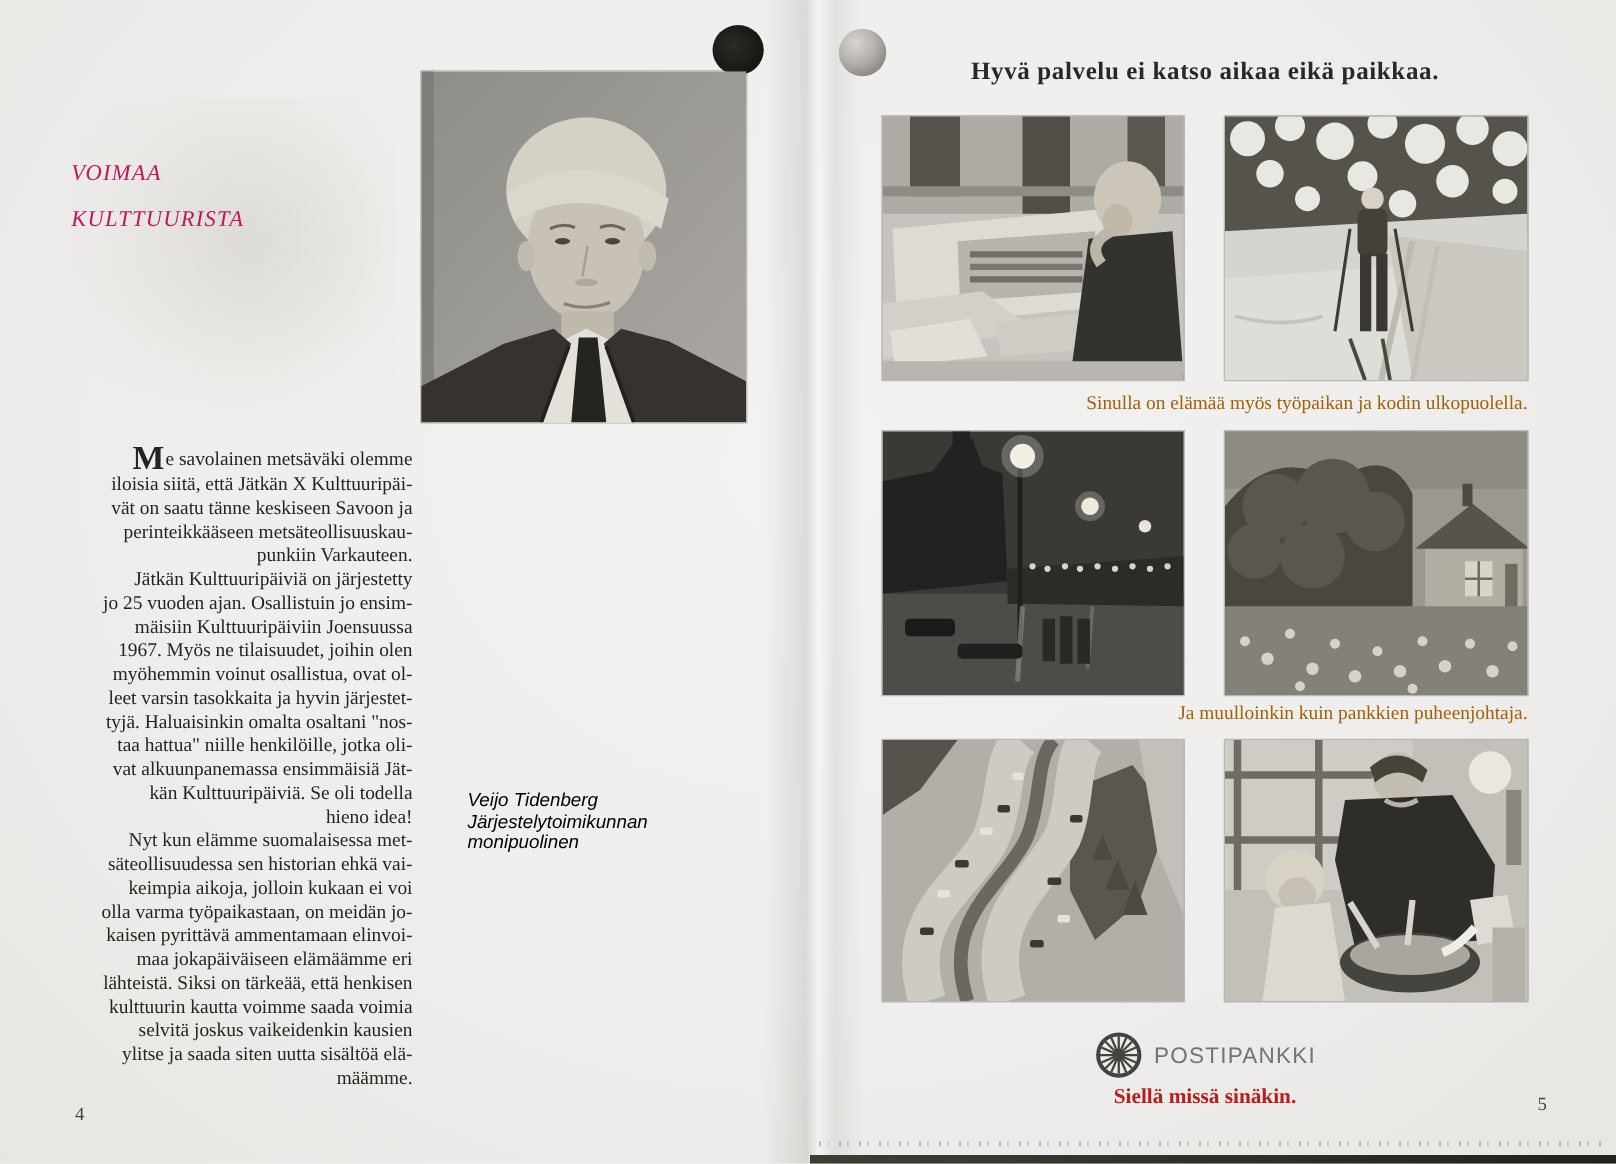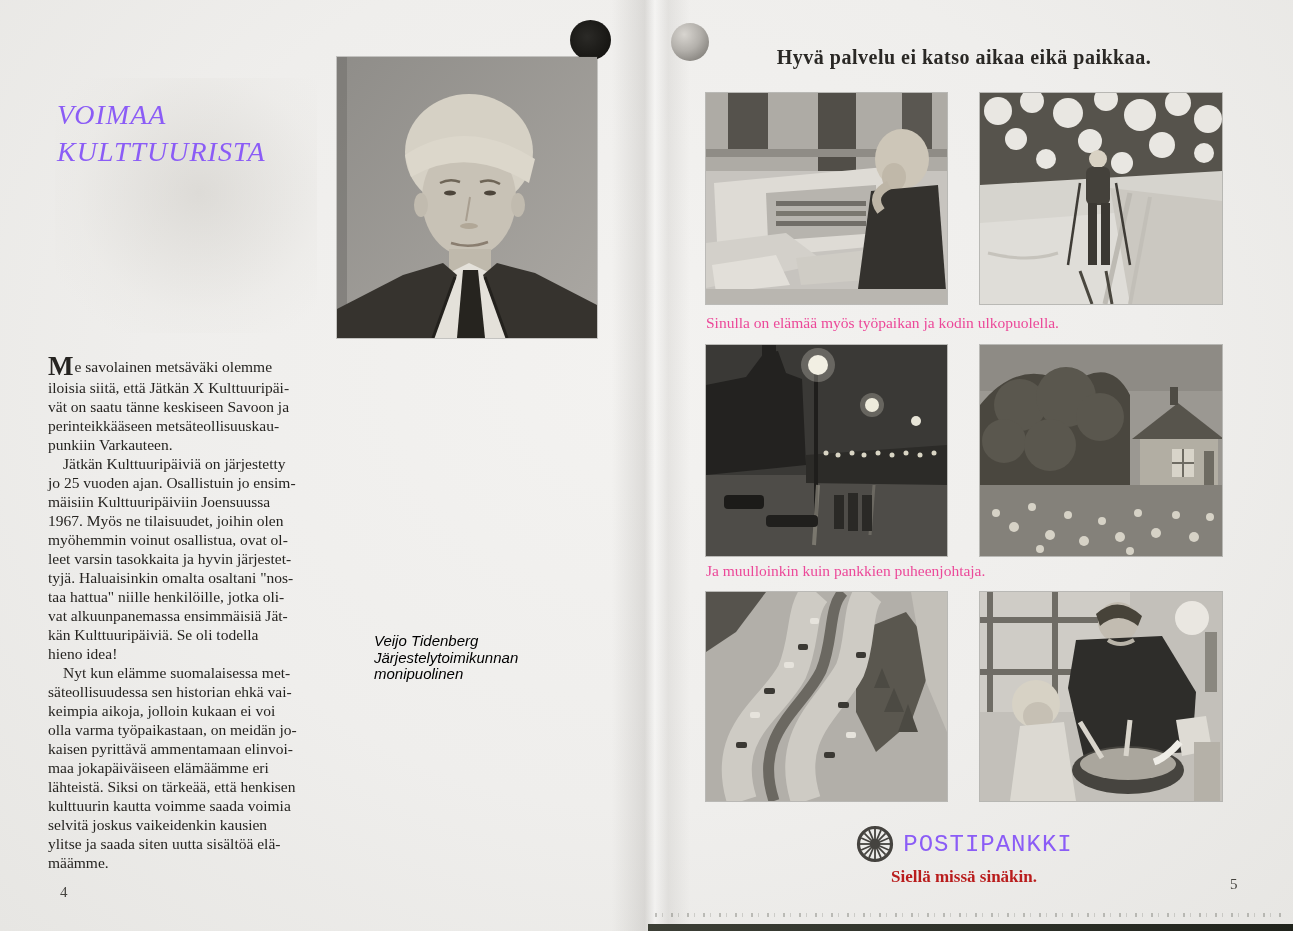--- a/index.html
+++ b/index.html
@@ -16,24 +16,24 @@
       rgba(255,255,255,.30) 55%, rgba(110,106,100,.10) 72%, rgba(110,106,100,0) 100%);}
   
   .hole-dark{left:570px;top:20px;width:41px;height:40px;border-radius:50%;
     background:radial-gradient(circle at 42% 42%, #2b2a27 0%, #171613 70%);}
   .hole-light{left:671px;top:23px;width:38px;height:38px;border-radius:50%;
     background:radial-gradient(circle at 35% 30%, #d8d5d0 0%, #b3b0ab 45%, #6f6c67 100%);}
   
   .ghost{left:55px;top:78px;width:262px;height:255px;
     background:radial-gradient(ellipse at 55% 45%, rgba(203,200,194,.5), rgba(228,226,222,.22) 60%, transparent 82%);}
   
-  .title{left:57px;top:96px;width:270px;font-style:italic;font-size:28px;line-height:37px;
-    letter-spacing:1px;color:#8b5cf6;}
+  .title{left:57px;top:120px;width:270px;font-style:italic;font-size:18px;line-height:37px;
+    letter-spacing:1px;color:#be185d;}
   .portrait{left:337px;top:57px;width:260px;height:281px;box-shadow:0 0 0 1px rgba(60,58,54,.25);}
-  .col{font-size:15.5px;line-height:19px;color:#262421;text-align:left;}
+  .col{font-size:15.5px;line-height:19px;color:#262421;text-align:right;}
   .col1{left:48px;top:354px;width:282px;}
   .col2{left:331px;top:354px;width:300px;}
   .para{margin:0;}
   .para.ind{text-indent:15px;}
   .dropcap{font-size:27px;font-weight:bold;line-height:0.9;vertical-align:-3px;letter-spacing:1px;}
   .signature{left:374px;top:633px;font-family:"Liberation Sans", sans-serif;font-style:italic;
     font-size:15px;line-height:16.5px;color:#000000;}
   .pagenum{font-size:15px;color:#45433f;}
   .pn4{left:60px;top:884px;}
   .pn5{left:1230px;top:876px;}
@@ -41,27 +41,27 @@
   .headline{left:696px;top:46px;width:536px;text-align:center;font-weight:bold;
     font-size:20px;letter-spacing:.5px;color:#2a2825;}
   .photo{box-shadow:0 0 0 1px rgba(60,58,54,.3);overflow:hidden;background:#b8b5af;}
   .photo svg{display:block;width:100%;height:100%;}
   .r1c1{left:706px;top:93px;width:241px;height:211px;}
   .r1c2{left:980px;top:93px;width:242px;height:211px;}
   .r2c1{left:706px;top:345px;width:241px;height:211px;}
   .r2c2{left:980px;top:345px;width:242px;height:211px;}
   .r3c1{left:706px;top:592px;width:241px;height:209px;}
   .r3c2{left:980px;top:592px;width:242px;height:209px;}
-  .caption{left:706px;width:516px;text-align:left;font-size:15.5px;color:#ec4899;}
+  .caption{left:706px;width:516px;text-align:right;font-size:15.5px;color:#a16207;}
   .cap1{top:314px;}
   .cap2{top:562px;}
   .brand{left:706px;top:824px;width:516px;display:flex;flex-direction:column;align-items:center;}
   .brand-row{display:flex;align-items:center;gap:8px;}
-  .brand-name{font-family:Liberation Mono, monospace;font-size:24px;letter-spacing:1px;
-    color:#8b5cf6;font-weight:normal;}
+  .brand-name{font-family:Liberation Sans, sans-serif;font-size:18px;letter-spacing:1px;
+    color:#737373;font-weight:normal;}
   .brand-slogan{font-size:17px;font-weight:600;color:#b91c1c;margin-top:3px;}
   
   .noise{left:655px;top:913px;width:628px;height:4px;opacity:.55;
     background:repeating-linear-gradient(90deg, rgba(70,72,62,.55) 0 2px, transparent 2px 7px,
       rgba(70,72,62,.35) 7px 8px, transparent 8px 16px);}
   .bottom-strip{left:648px;top:924px;width:645px;height:7px;
     background:linear-gradient(90deg,#3c3f36,#20231c);}
 </style>
 </head>
 <body>

